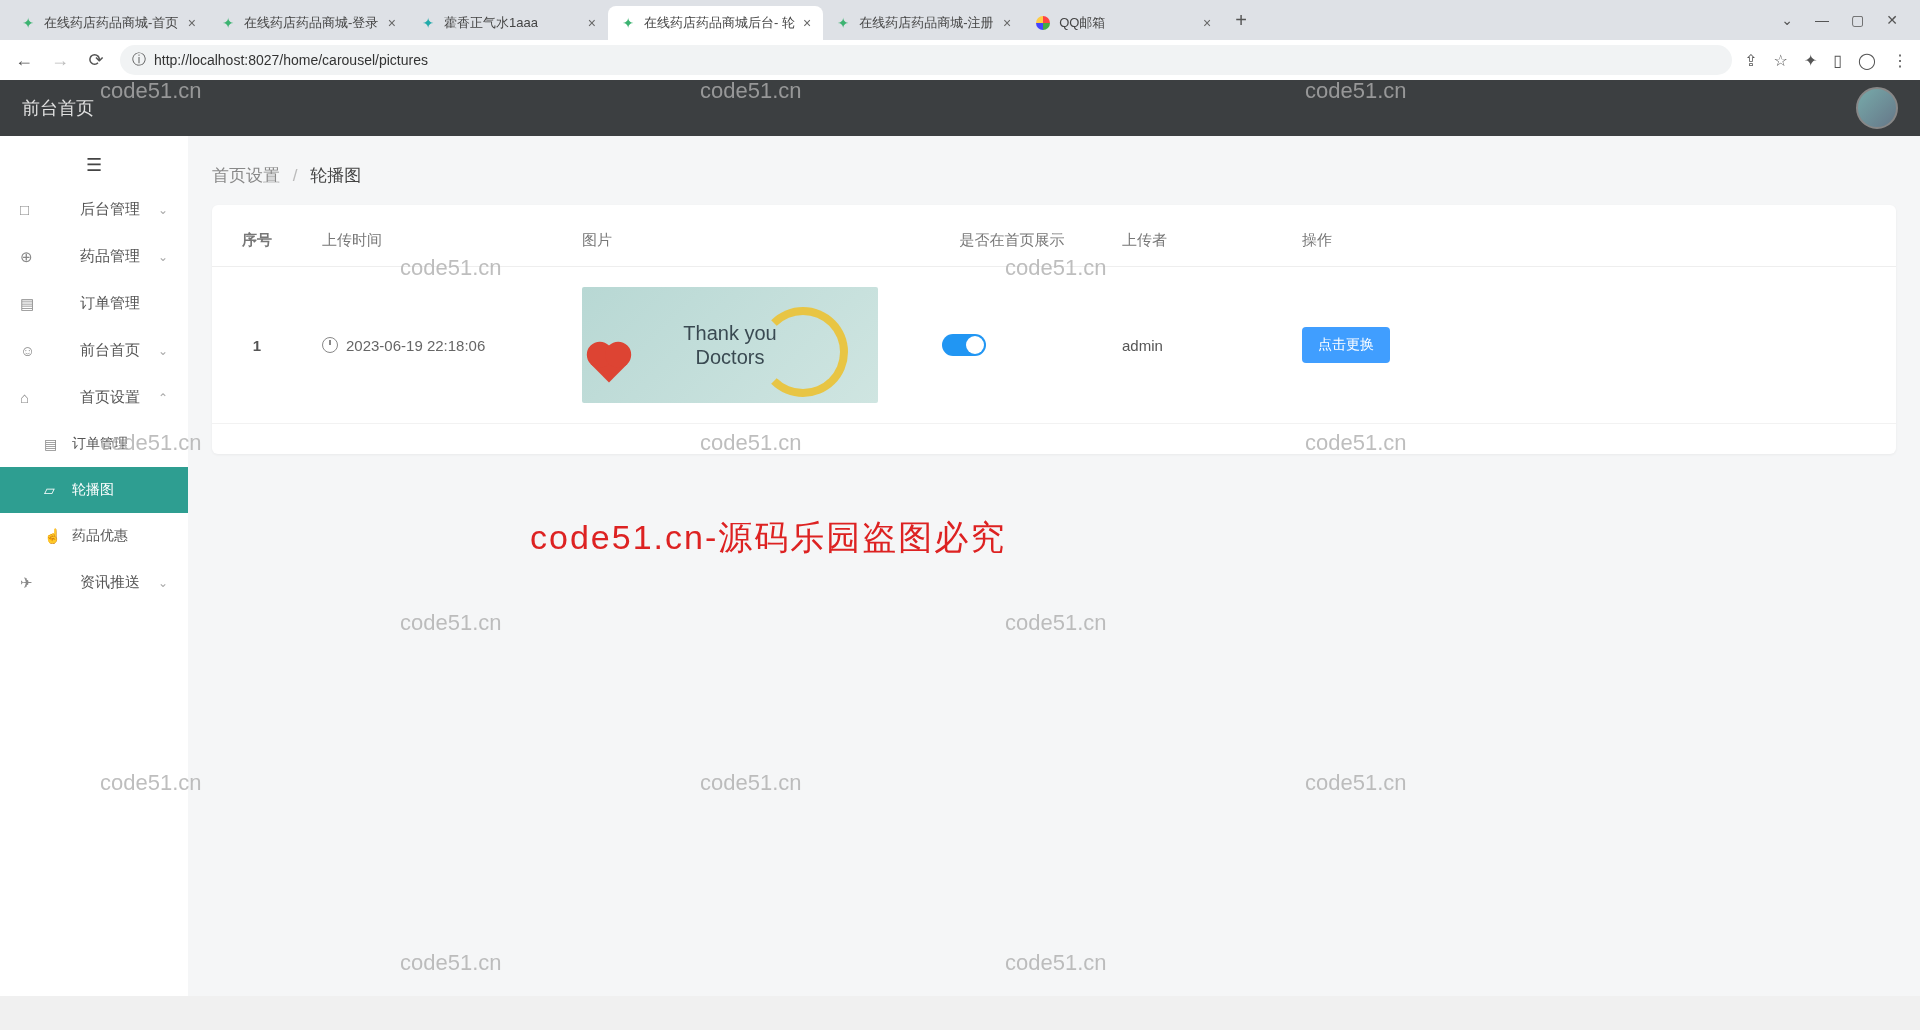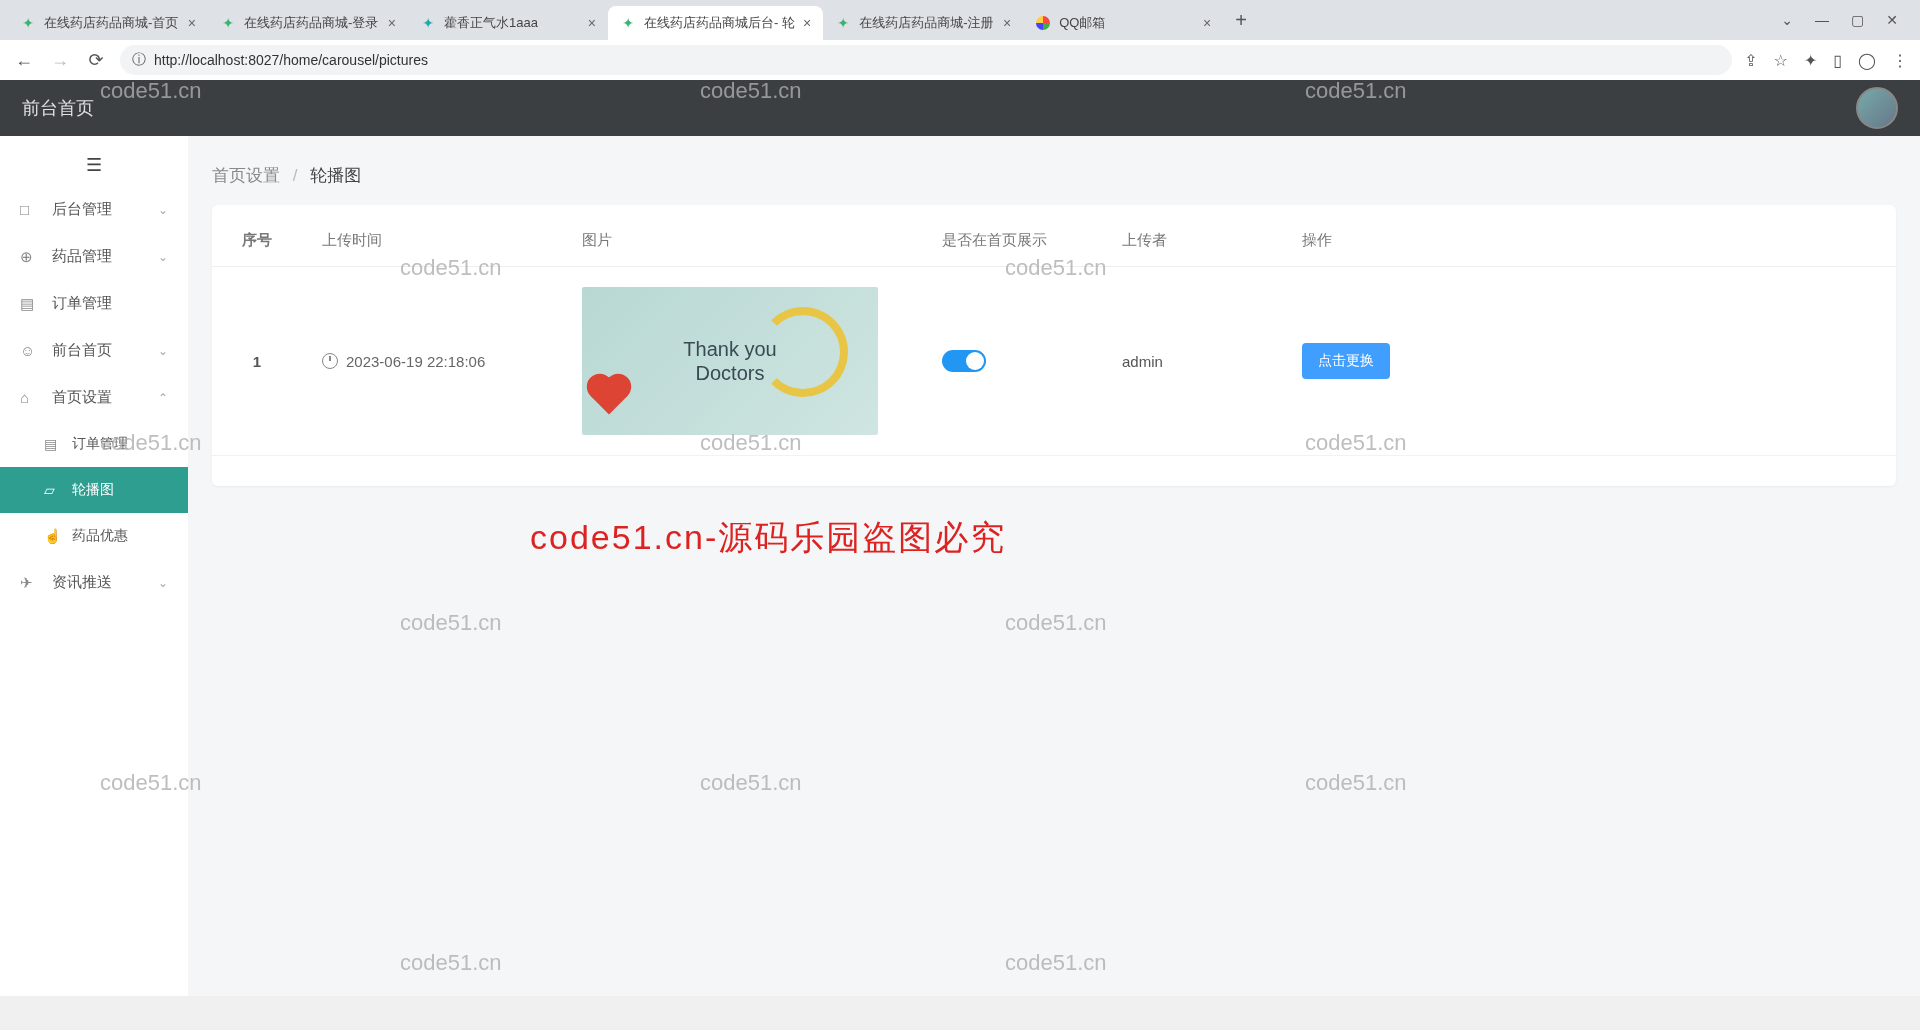--- a/index.html
+++ b/index.html
@@ -34,45 +34,45 @@
 .app-header { height: 56px; background: #3c3f41; color: #e0e0e0; display: flex; align-items: center; padding: 0 22px; }
 .app-title { font-size: 18px; }
 .avatar { margin-left: auto; width: 42px; height: 42px; border-radius: 50%; background: linear-gradient(135deg,#7aa 0%,#678 100%); border: 2px solid #888; }
 
 
 .app-body { display: flex; height: calc(100% - 170px); background: #f5f6f7; }
 .sidebar { width: 188px; background: #fff; display: flex; flex-direction: column; padding-top: 8px; }
 .sidebar-toggle { text-align: center; padding: 10px 0; font-size: 18px; color: #444; }
 .menu-item { display: flex; align-items: center; padding: 14px 20px; font-size: 15px; color: #555; cursor: pointer; }
 .menu-icon { width: 18px; margin-right: 14px; color: #888; display: inline-flex; }
-.menu-label { flex: 1; }
+.menu-label { flex: 1; margin-left: 28px; }
 .menu-chevron { color: #aaa; font-size: 12px; }
 .submenu-item { display: flex; align-items: center; padding: 14px 20px 14px 44px; font-size: 14px; color: #555; cursor: pointer; }
 .submenu-item .sub-icon { width: 18px; margin-right: 10px; color: #888; }
 .submenu-item.active { background: #2e9e91; color: #fff; }
 .submenu-item.active .sub-icon { color: #fff; }
 
 .content { flex: 1; padding: 28px 24px; }
 .breadcrumb { font-size: 17px; color: #888; margin-bottom: 18px; }
 .breadcrumb .sep { margin: 0 8px; color: #bbb; }
 .breadcrumb .current { color: #444; }
 
 .card { background: #fff; border-radius: 6px; padding: 10px 0 30px; box-shadow: 0 1px 3px rgba(0,0,0,0.05); }
 table { width: 100%; border-collapse: collapse; }
 th { text-align: left; padding: 16px 20px; font-size: 15px; color: #777; font-weight: 500; border-bottom: 1px solid #eee; }
 td { padding: 20px; font-size: 15px; color: #555; border-bottom: 1px solid #f2f2f2; vertical-align: middle; }
 .col-index { width: 90px; text-align: center; font-weight: bold; }
 .col-time { width: 260px; }
 .col-img { width: 360px; }
-.col-show { width: 180px; }
+.col-show { width: 180px; text-align: center; }
 .col-uploader { width: 180px; }
 .time-cell { display: flex; align-items: center; gap: 8px; color: #666; }
 .clock-icon { width: 16px; height: 16px; border: 1.5px solid #888; border-radius: 50%; position: relative; }
 .clock-icon::after { content: ""; position: absolute; left: 6px; top: 2px; width: 1.5px; height: 5px; background: #888; }
-.thumb { width: 296px; height: 148px; background: linear-gradient(135deg,#b8d8d4 0%, #cfe5e1 100%); border-radius: 2px; display: flex; align-items: center; justify-content: center; position: relative; overflow: hidden; }
+.thumb { width: 296px; height: 116px; background: linear-gradient(135deg,#b8d8d4 0%, #cfe5e1 100%); border-radius: 2px; display: flex; align-items: center; justify-content: center; position: relative; overflow: hidden; }
 .thumb-text { font-family: cursive; color: #3a4a52; font-size: 20px; text-align: center; line-height: 1.2; }
 .heart { position: absolute; width: 26px; height: 26px; background: #d43; transform: rotate(45deg); }
 .heart::before, .heart::after { content:""; position:absolute; width:26px; height:26px; background:#d43; border-radius:50%; }
 .heart::before { left:-13px; } .heart::after { top:-13px; }
 .heart.h1 { left: 14px; bottom: 26px; }
 .steth { position:absolute; right:30px; top:20px; width:90px; height:90px; border:8px solid #e8c544; border-radius:50%; border-left-color:transparent; }
 
 .switch { width: 44px; height: 22px; background: #2196f3; border-radius: 11px; position: relative; cursor: pointer; }
 .switch::after { content: ""; position: absolute; right: 2px; top: 2px; width: 18px; height: 18px; background: #fff; border-radius: 50%; }
 

